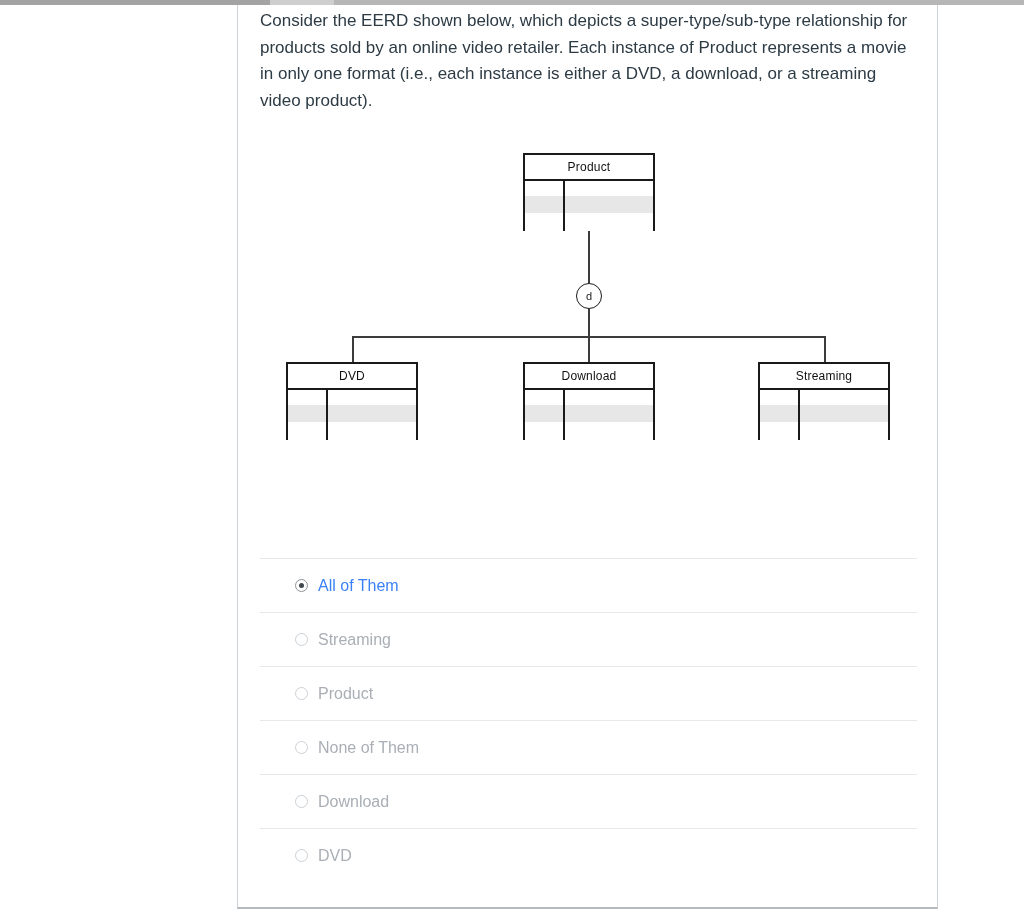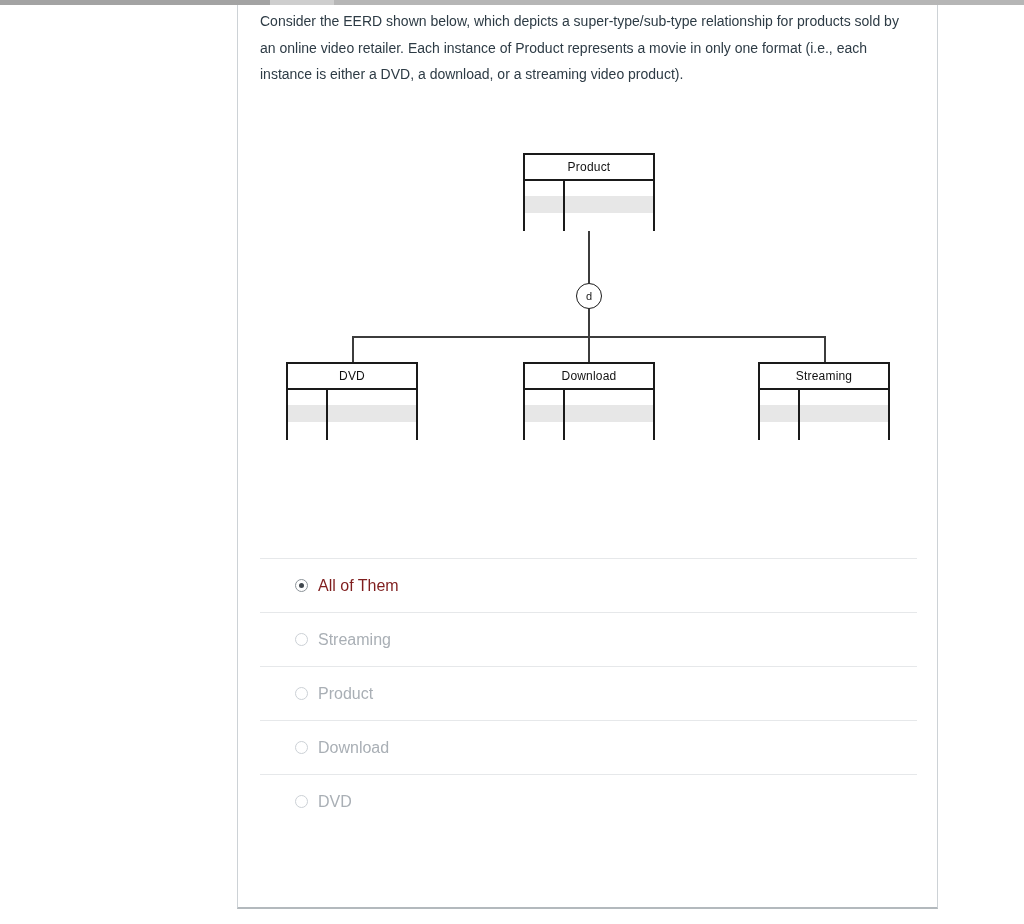--- a/index.html
+++ b/index.html
@@ -16,21 +16,21 @@
   
   .card {
     position:absolute; left:237px; top:0; width:699px; height:907px;
     background:#ffffff;
     border-left:1px solid #cdd2d6; border-right:1px solid #cdd2d6;
     border-bottom:2px solid #b3b9bd;
     box-sizing:content-box;
   }
   .prompt {
     position:absolute; left:22px; top:8px; width:650px;
-    font-size:14px; line-height:26.5px; color:#2d3b45;
+    font-size:17px; line-height:26.5px; color:#2d3b45;
   }
   .question-text {
     position:absolute; left:22px; top:480px; width:645px;
     font-size:16.5px; line-height:26.5px; color:#2d3b45;
   }
 
   
   .diagram { position:absolute; left:0; top:0; width:699px; height:470px; }
   .entity {
     position:absolute; width:132px; height:78px; box-sizing:border-box;
@@ -73,21 +73,21 @@
   .radio {
     width:13px; height:13px; box-sizing:border-box; flex:none;
     border:1px solid #ccd1d6; border-radius:50%; background:#ffffff; position:relative;
   }
   .option-label { font-size:16px; color:#a9afb5; }
   .option-row.selected .radio { border-color:#8c9399; }
   .option-row.selected .radio::after {
     content:""; position:absolute; left:3px; top:3px; width:5px; height:5px;
     border-radius:50%; background:#40474e;
   }
-  .option-row.selected .option-label { color:#7f1d1d; }
+  .option-row.selected .option-label { color:#3b82f6; }
 </style>
 </head>
 <body>
 
 <div id="screen">
 
   <div class="topbar-seg" id="bar-seg1"></div>
   <div class="topbar-seg" id="bar-seg2"></div>
   <div class="topbar-seg" id="bar-seg3"></div>
 
@@ -147,20 +147,24 @@
       <div class="option-row">
         <span class="radio"></span>
         <span class="option-label">Streaming</span>
       </div>
       <div class="option-row">
         <span class="radio"></span>
         <span class="option-label">Product</span>
       </div>
       <div class="option-row">
         <span class="radio"></span>
+        <span class="option-label">None of Them</span>
+      </div>
+      <div class="option-row">
+        <span class="radio"></span>
         <span class="option-label">Download</span>
       </div>
       <div class="option-row">
         <span class="radio"></span>
         <span class="option-label">DVD</span>
       </div>
     </div>
 
   </div>
 </div>

